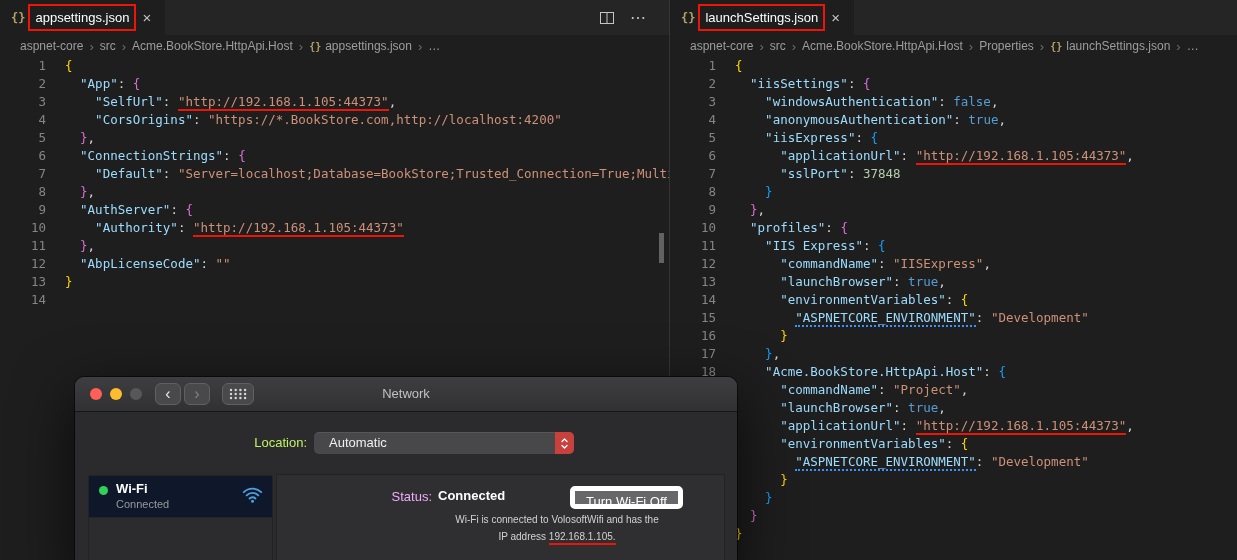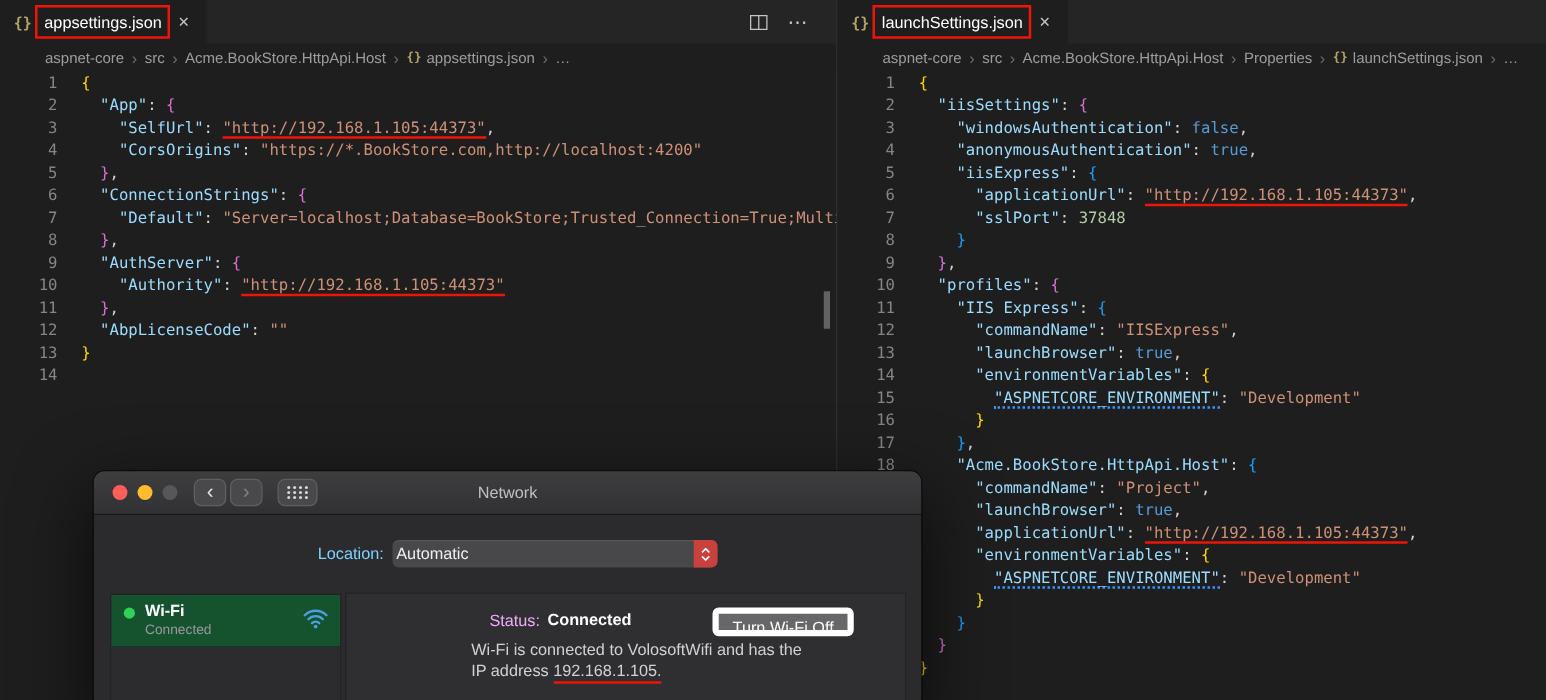--- a/index.html
+++ b/index.html
@@ -10,21 +10,21 @@
   .pane.right{flex:1;}
   .tabbar{height:35px;background:#252526;display:flex;align-items:stretch;position:relative;}
   .tab{display:flex;align-items:center;gap:7px;padding:0 11px;background:#1e1e1e;border-right:1px solid #252526;}
   .json-ic{color:#b3a269;font:700 12px "DejaVu Sans Mono",monospace;}
   .tab-label{color:#ffffff;font-size:13px;padding:2px 3px;}
   .ann-box{outline:2px solid #ef1408;outline-offset:2px;}
   .tab-close{color:#c5c5c5;font-size:15px;width:15px;text-align:center;cursor:pointer;}
   .tab-actions{position:absolute;right:22px;top:0;height:35px;display:flex;align-items:center;gap:15px;}
   .act{color:#c5c5c5;display:flex;align-items:center;}
   .act.more{font-size:16px;letter-spacing:1px;}
-  .crumbs{height:22px;display:flex;align-items:center;gap:6px;padding-left:36px;font-size:12px;color:#9d9d9d;background:#1e1e1e;white-space:nowrap;}
+  .crumbs{height:22px;display:flex;align-items:center;gap:6px;padding-left:20px;font-size:12px;color:#9d9d9d;background:#1e1e1e;white-space:nowrap;}
   .bc-sep{color:#6d6d6d;font-size:13px;}
   .bc-item{display:flex;align-items:center;gap:4px;}
   .bc-json{color:#b3a269;font:700 10px "DejaVu Sans Mono",monospace;}
   .code{position:absolute;top:57px;left:0;right:0;font:12.5px/18px "DejaVu Sans Mono",monospace;color:#d4d4d4;}
   .cl{display:flex;height:18px;}
   .ln{width:46px;text-align:right;color:#858585;flex:none;}
   .lc{padding-left:19px;white-space:pre;flex:none;}
   .lc .k{color:#9cdcfe}.lc .s{color:#ce9178}.lc .b{color:#569cd6}.lc .n{color:#b5cea8}
   .lc .p,.lc .w{color:#d4d4d4}
   .lc .b1{color:#ffd700}.lc .b2{color:#da70d6}.lc .b3{color:#179fff}
@@ -43,39 +43,39 @@
   .tl.c3{left:55px;background:#57575b;}
   .navgrp{position:absolute;left:80px;top:6px;display:flex;gap:3px;}
   .navbtn{width:26px;height:22px;box-sizing:border-box;background:#49494c;border:1px solid #606063;border-radius:6px;
     color:#e6e6e6;font-size:16px;line-height:19px;text-align:center;}
   .navbtn.fwd{color:#818186;}
   .gridbtn{position:absolute;left:147px;top:6px;width:32px;height:22px;box-sizing:border-box;background:#49494c;
     border:1px solid #606063;border-radius:6px;display:flex;align-items:center;justify-content:center;}
   .nettitle{position:absolute;left:0;right:0;top:9px;text-align:center;color:#c0c0c3;font-weight:500;}
   .search{position:absolute;right:14px;top:6px;width:158px;height:22px;box-sizing:border-box;background:#1e1e20;
     border:1px solid #121214;border-radius:6px;display:flex;align-items:center;gap:6px;padding:0 7px;color:#8e8e93;}
-  .loclabel{position:absolute;left:0px;top:58px;width:232px;text-align:right;color:#7dd3fc;}
+  .loclabel{position:absolute;left:0px;top:58px;width:232px;text-align:right;color:#bef264;}
   .locpopup{position:absolute;left:239px;top:55px;width:260px;height:22px;background:#48484b;border-radius:5px;
     box-shadow:inset 0 1px 0 rgba(255,255,255,.08);}
-  .popval{position:absolute;left:3px;top:3px;color:#f0f0f0;}
+  .popval{position:absolute;left:15px;top:3px;color:#f0f0f0;}
   .popcap{position:absolute;right:0;top:0;width:19px;height:22px;border-radius:0 5px 5px 0;background:#c9413d;
     display:flex;align-items:center;justify-content:center;}
   .mainpanel{position:absolute;left:201px;top:97px;width:449px;height:103px;background:#2f2f31;border:1px solid #232325;box-sizing:border-box;}
   .sblist{position:absolute;left:13px;top:98px;width:185px;height:102px;background:#2c2c2e;border:1px solid #232325;box-sizing:border-box;overflow:hidden;}
   .net-row{height:41px;position:relative;border-bottom:1px solid #242426;}
-  .net-row.sel{background:#14532d;padding-left:44px;}
+  .net-row.sel{background:#0f172a;padding-left:44px;}
   .dot{position:absolute;left:10px;top:10px;width:9px;height:9px;border-radius:50%;}
   .svc-name{position:absolute;left:27px;top:5px;font-size:13px;font-weight:600;color:#ffffff;}
   .svc-status{position:absolute;left:27px;top:22px;font-size:11px;color:#98989d;}
   .svc-icon{position:absolute;right:9px;top:10px;}
   .statlabel{position:absolute;left:250px;top:112px;width:107px;text-align:right;color:#f0abfc;}
   .statval{position:absolute;left:363px;top:111px;font-weight:700;color:#ffffff;}
   .wifibtn{position:absolute;left:495px;top:109px;width:113px;height:23px;box-sizing:border-box;background:#67676a;
     border:5px solid #ffffff;border-radius:5px;color:#ffffff;text-align:center;line-height:21px;font-size:13px;}
-  .detail{position:absolute;left:302px;top:134px;width:360px;font-size:13px;line-height:17px;color:#d2d2d4;}
+  .detail{position:absolute;left:302px;top:134px;width:360px;text-align:center;font-size:10px;line-height:17px;color:#d2d2d4;}
   .ipred{border-bottom:2px solid #ee1508;padding-bottom:1px;}
 </style>
 </head>
 <body>
 
 <div class="vscode">
 
   <div class="pane left">
     <div class="tabbar">
       <div class="tab">

